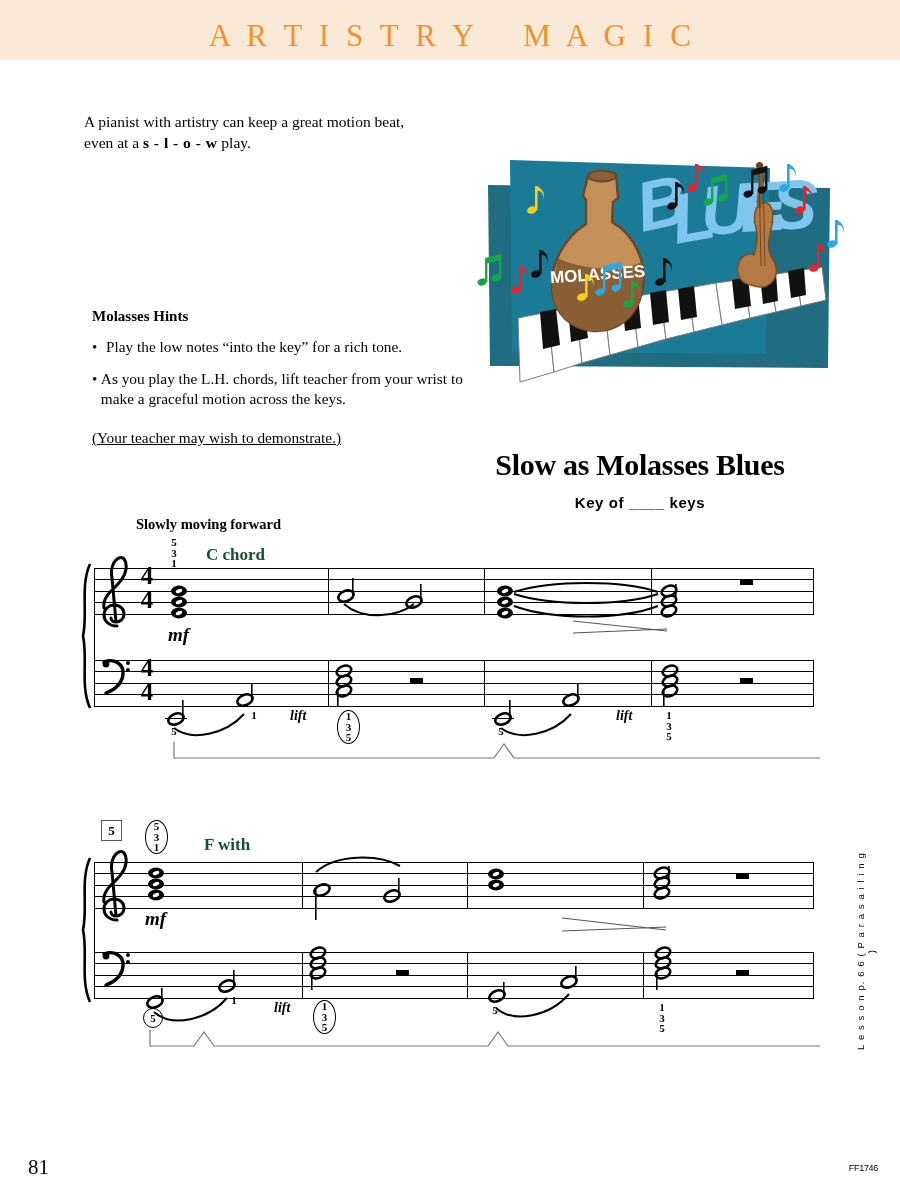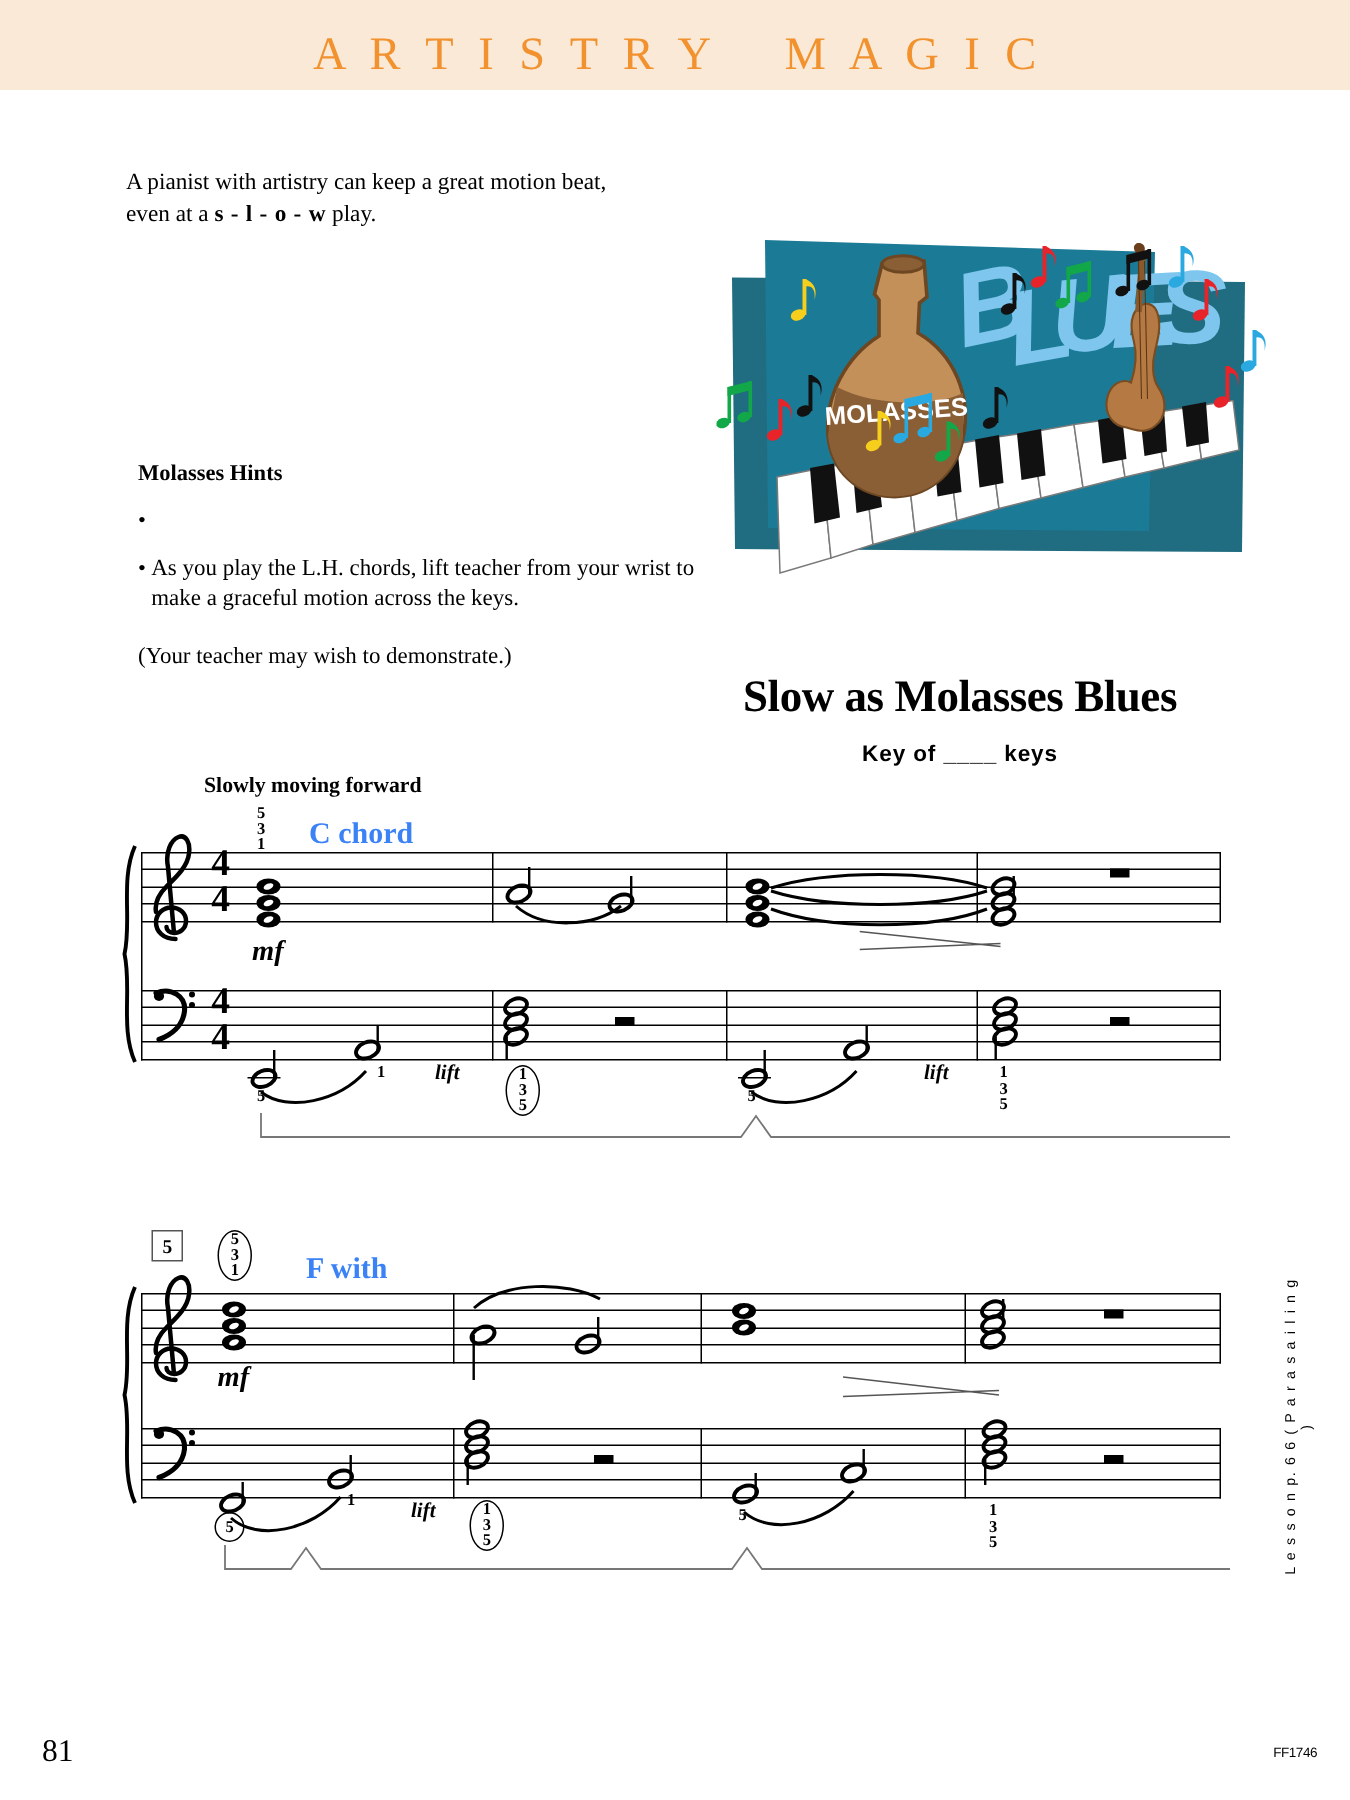--- a/index.html
+++ b/index.html
@@ -36,21 +36,21 @@
   #intro-line2 b { font-weight:bold; letter-spacing:0.5px; }
 
   #hints-heading {
     left:92px; top:306px; font-weight:bold; font-size:15px;
   }
   .hint-row { display:flex; }
   .hint-bullet { width:14px; font-size:15px; line-height:20px; }
   .hint-text  { font-size:15.3px; line-height:20px; }
   #hint-1 { left:92px; top:337px; width:400px; }
   #hint-2 { left:92px; top:369px; width:395px; }
-  #hint-note { left:92px; top:428px; font-size:15.3px; }
+  #hint-note { left:92px; top:428px; font-size:15.3px;text-decoration:underline; }
 
   
   #illustration { left:470px; top:140px; width:380px; height:255px; }
   #illustration svg { display:block; }
 
   
   #song-title {
     left:430px; top:448px; width:420px; text-align:center;
     font-family:"Liberation Serif", serif;
     font-weight:bold; font-size:30px; letter-spacing:-0.3px;
@@ -67,21 +67,21 @@
   .barline   { background:#000; width:1.4px; }
   .ledger    { background:#000; height:1.4px; }
   .rest      { background:#000; }
 
   .tempo-mark {
     font-family:"Liberation Serif", serif;
     font-weight:bold; font-size:14.5px;
   }
   .chord-label {
     font-family:"Liberation Serif", serif;
-    font-weight:bold; font-size:20px; color:#3b82f6;
+    font-weight:bold; font-size:17px; color:#14532d;
   }
   .dyn {
     font-family:"Liberation Serif", serif;
     font-style:italic; font-weight:bold; font-size:19px;
   }
   .lift {
     font-family:"Liberation Serif", serif;
     font-style:italic; font-weight:bold; font-size:14px;
   }
   .fing {
@@ -122,20 +122,21 @@
 <div class="abs" id="header-band"></div>
 <div class="abs" id="header-title">A  R  T  I  S  T  R  Y      M  A  G  I  C</div>
 
 <div class="abs bodytext" id="intro-line1">A pianist with artistry can keep a great motion beat,</div>
 <div class="abs bodytext" id="intro-line2"><span>even at a  </span><b>s - l - o - w</b><span>  play.</span></div>
 
 <div class="abs bodytext" id="hints-heading">Molasses Hints</div>
 
 <div class="abs hint-row" id="hint-1">
   <span class="hint-bullet">•</span>
+  <span class="hint-text">Play the low notes “into the key” for a rich tone.</span>
 </div>
 
 <div class="abs hint-row" id="hint-2">
   <span class="hint-bullet">•</span>
   <span class="hint-text">As you play the L.H. chords, lift teacher from your wrist to make a graceful motion across the keys.</span>
 </div>
 
 <div class="abs bodytext" id="hint-note">(Your teacher may wish to demonstrate.)</div>
 
 <div class="abs" id="illustration">

